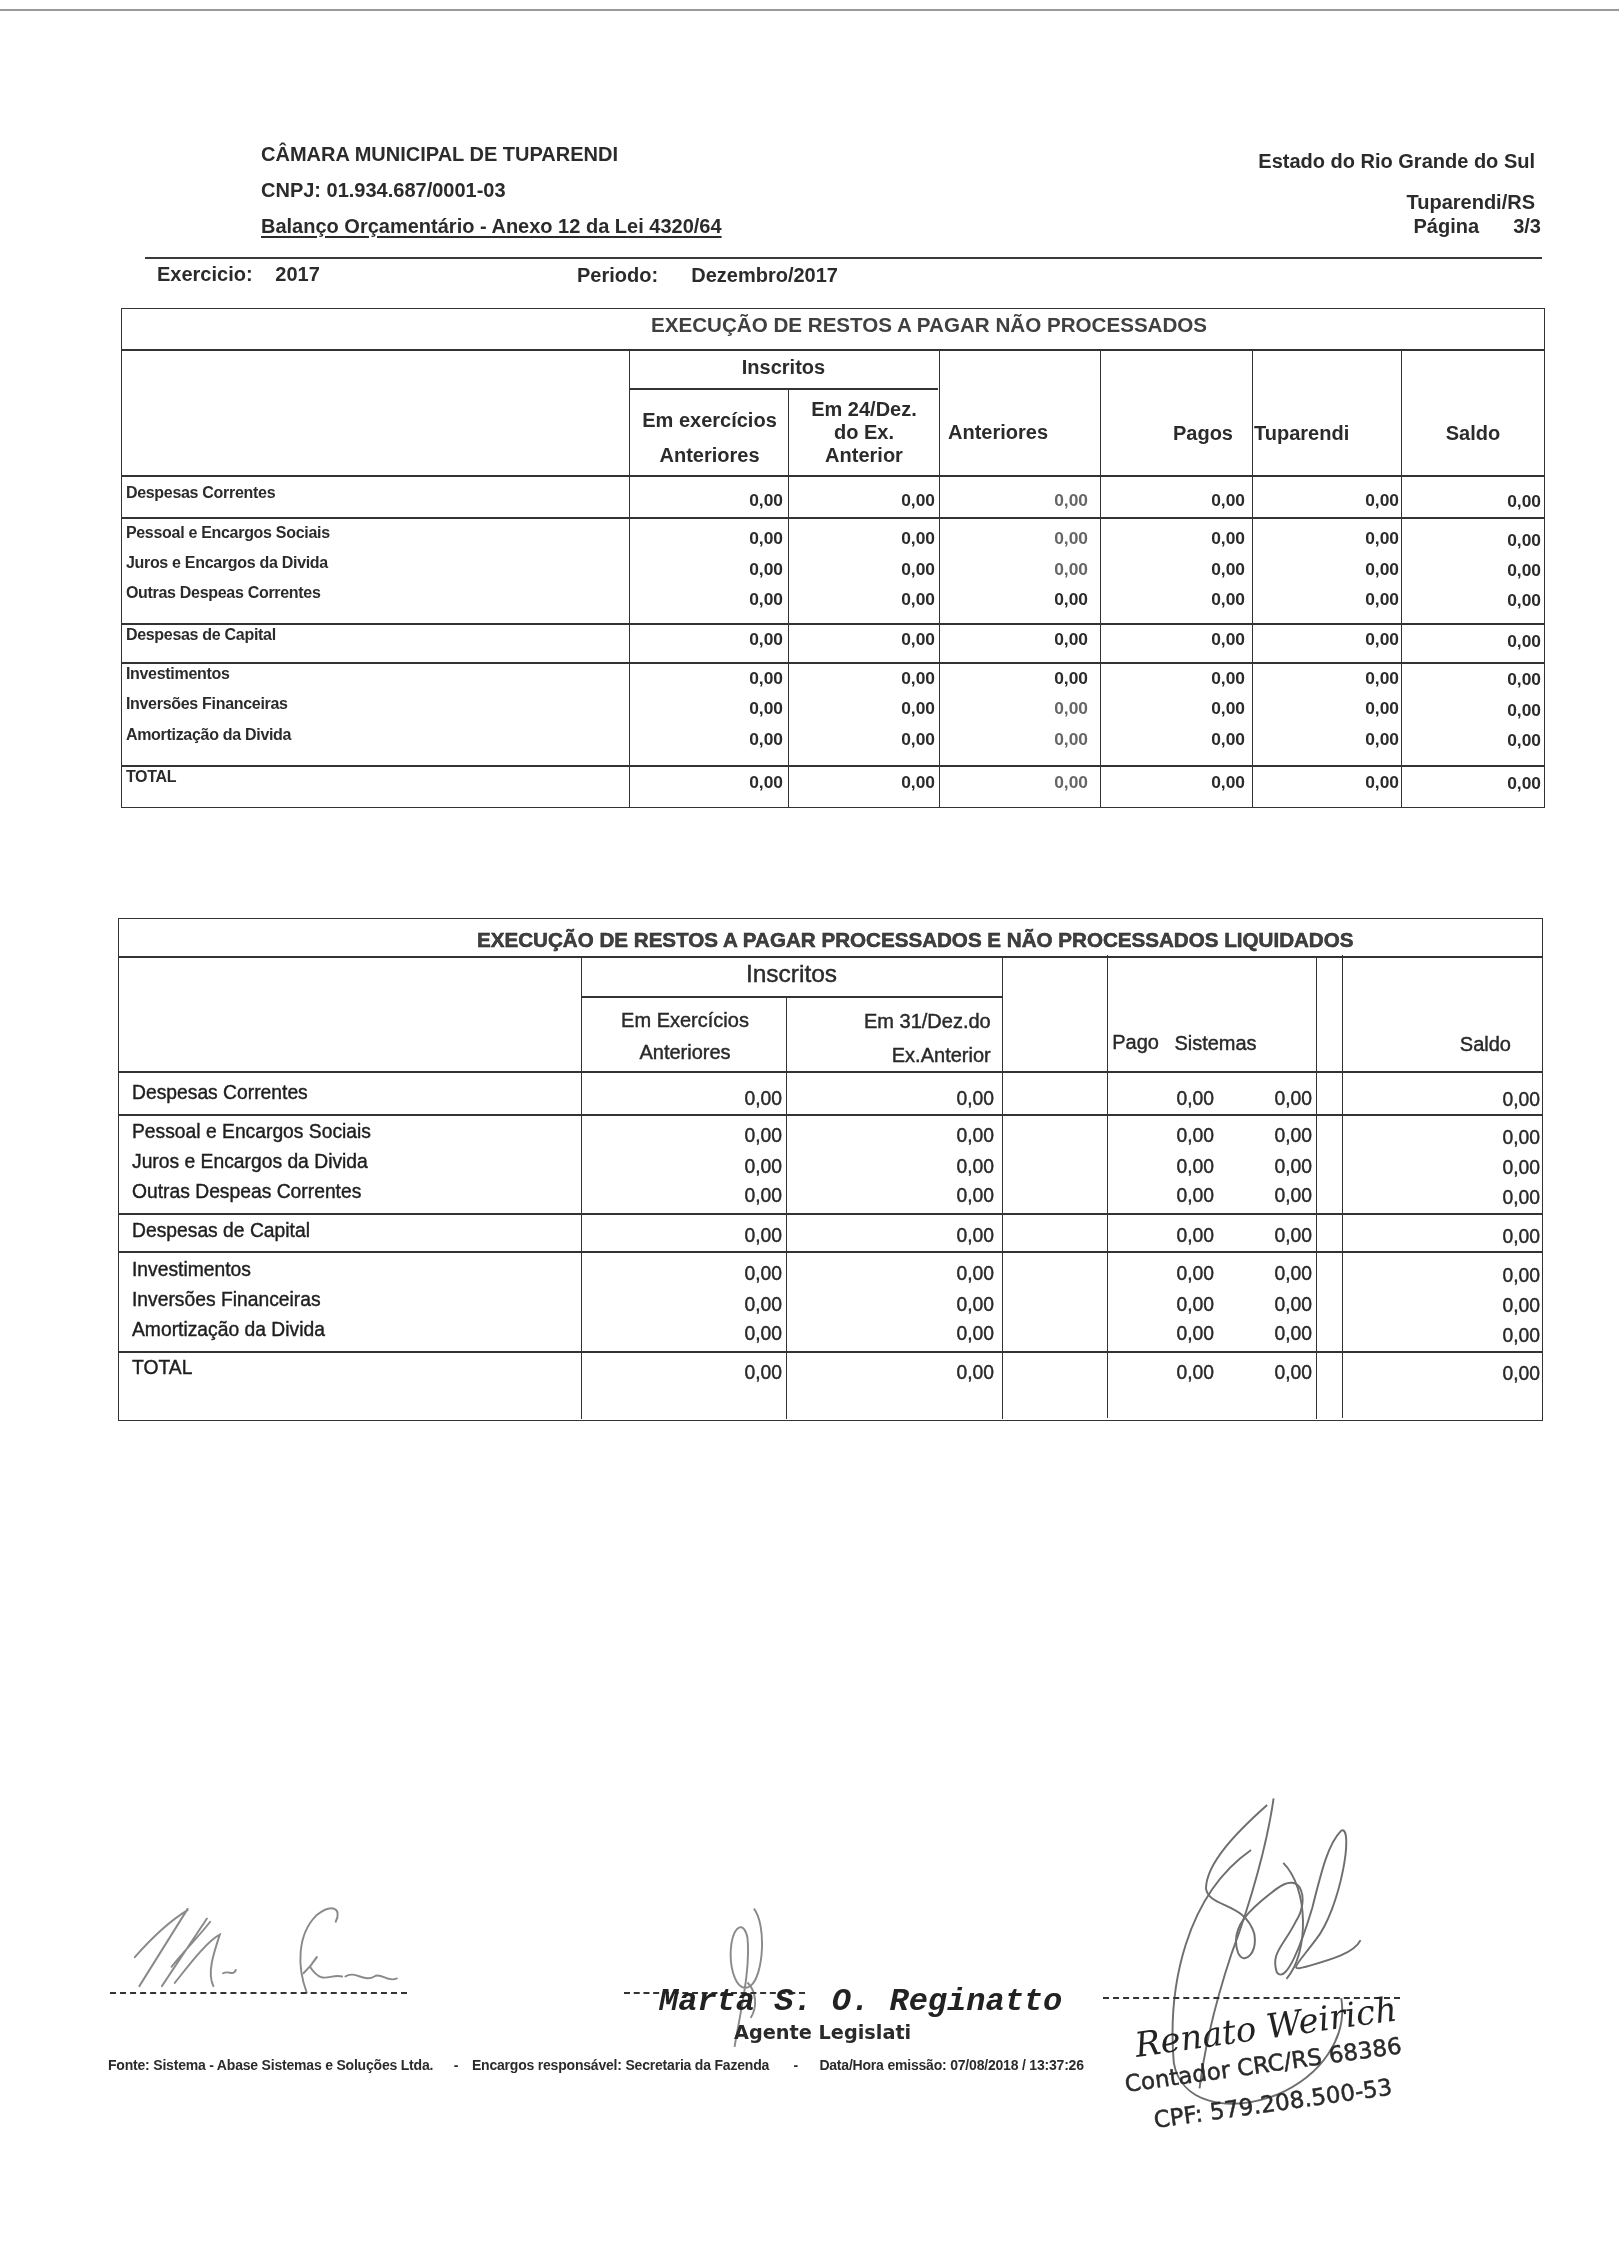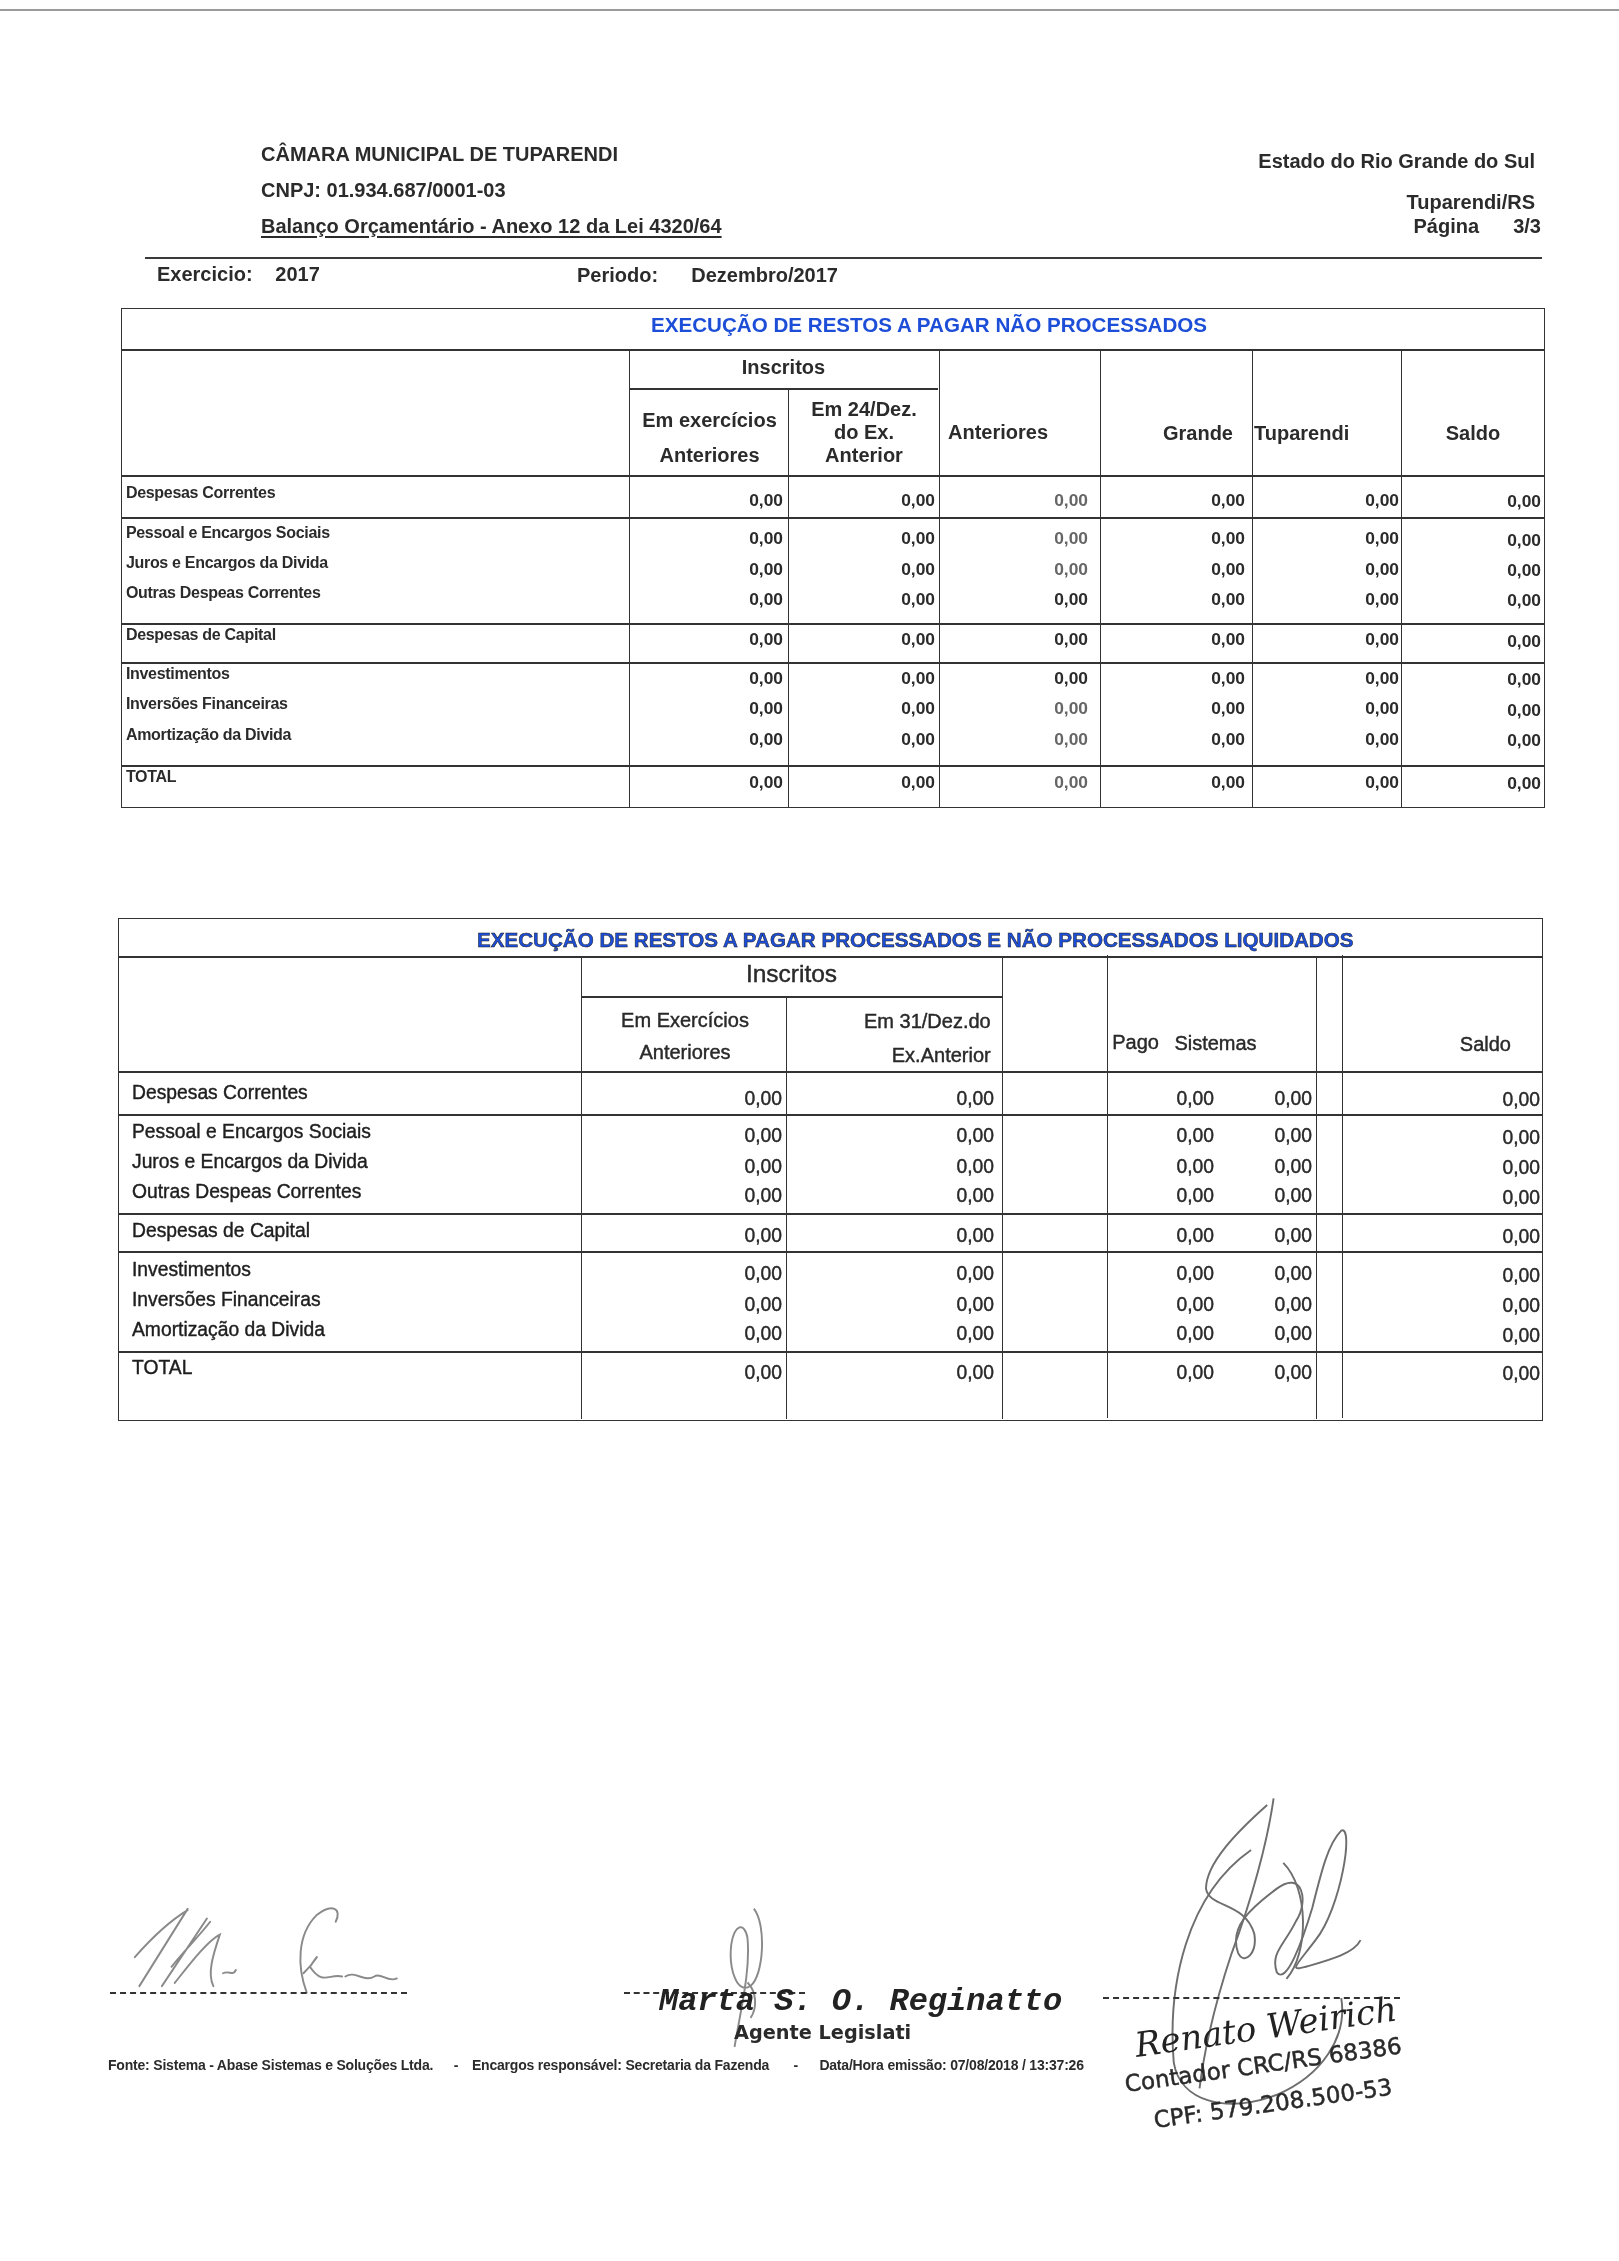--- a/index.html
+++ b/index.html
@@ -12,21 +12,21 @@
   .scan-rule { position: absolute; height: 1.9px; background: #9a9a9a; }
   .hdr { font-weight: bold; font-size: 20px; color: #2b2b2b; white-space: nowrap; }
   .hdr-r { text-align: right; }
   .underline { text-decoration: underline; text-underline-offset: 2.6px; }
   .hrule { position: absolute; height: 1.9px; background: #3a3a3a; }
 
   
   .tbl { position: absolute; border: 1.9px solid #333; box-sizing: border-box; }
   .vline { position: absolute; width: 1.3px; background: #333; }
   .hline { position: absolute; height: 1.9px; background: #333; }
-  .t-title { position: absolute; left: 0; right: 16px; text-align: center; font-weight: bold; color: #1d4ed8; white-space: nowrap; }
+  .t-title { position: absolute; left: 0; right: 16px; text-align: center; font-weight: bold; color: #404040; white-space: nowrap; }
   .colhead { position: absolute; font-weight: bold; text-align: center; color: #2b2b2b; line-height: 1.2; }
   .rowlabel { position: absolute; font-weight: bold; color: #2b2b2b; white-space: nowrap; }
   .num { position: absolute; text-align: right; font-weight: bold; color: #2b2b2b; white-space: nowrap; }
   .t1 .rowlabel { font-size: 16px; letter-spacing: -0.3px; }
   .t1 .num { font-size: 17.4px; }
   .t1 .colhead { font-size: 20px; }
   .t1 .t-title { font-size: 20.6px; }
   .t2 .rowlabel { font-size: 19.3px; font-weight: normal; color: #1e1e1e; -webkit-text-stroke: 0.4px #1e1e1e; }
   .t2 .num { font-size: 19.3px; font-weight: normal; -webkit-text-stroke: 0.4px #1e1e1e; }
   .t2 .colhead { font-size: 20px; font-weight: normal; -webkit-text-stroke: 0.4px #1e1e1e; }
@@ -87,21 +87,21 @@
   <div class="colhead" style="left:509px; width:157px; top:94px; line-height:35px;">
     <div>Em exercícios</div>
     <div>Anteriores</div>
   </div>
   <div class="colhead" style="left:667px; width:150px; top:89px; line-height:23px;">
     <div>Em 24/Dez.</div>
     <div>do Ex.</div>
     <div>Anterior</div>
   </div>
   <div class="colhead" style="left:818px; width:116px; top:111px;">Anteriores</div>
-  <div class="colhead" style="left:979px; width:132px; top:112px; text-align:right;">Grande</div>
+  <div class="colhead" style="left:979px; width:132px; top:112px; text-align:right;">Pagos</div>
   <div class="colhead" style="left:1132px; width:129px; top:112px; text-align:left;">Tuparendi</div>
   <div class="colhead" style="left:1280px; width:142px; top:112px;">Saldo</div>
 
   <div class="hline" style="left:0; right:0; top:166px;"></div>
   <div class="hline" style="left:0; right:0; top:208px;"></div>
   <div class="hline" style="left:0; right:0; top:314px;"></div>
   <div class="hline" style="left:0; right:0; top:353px;"></div>
   <div class="hline" style="left:0; right:0; top:456px;"></div>
 
   <div>

